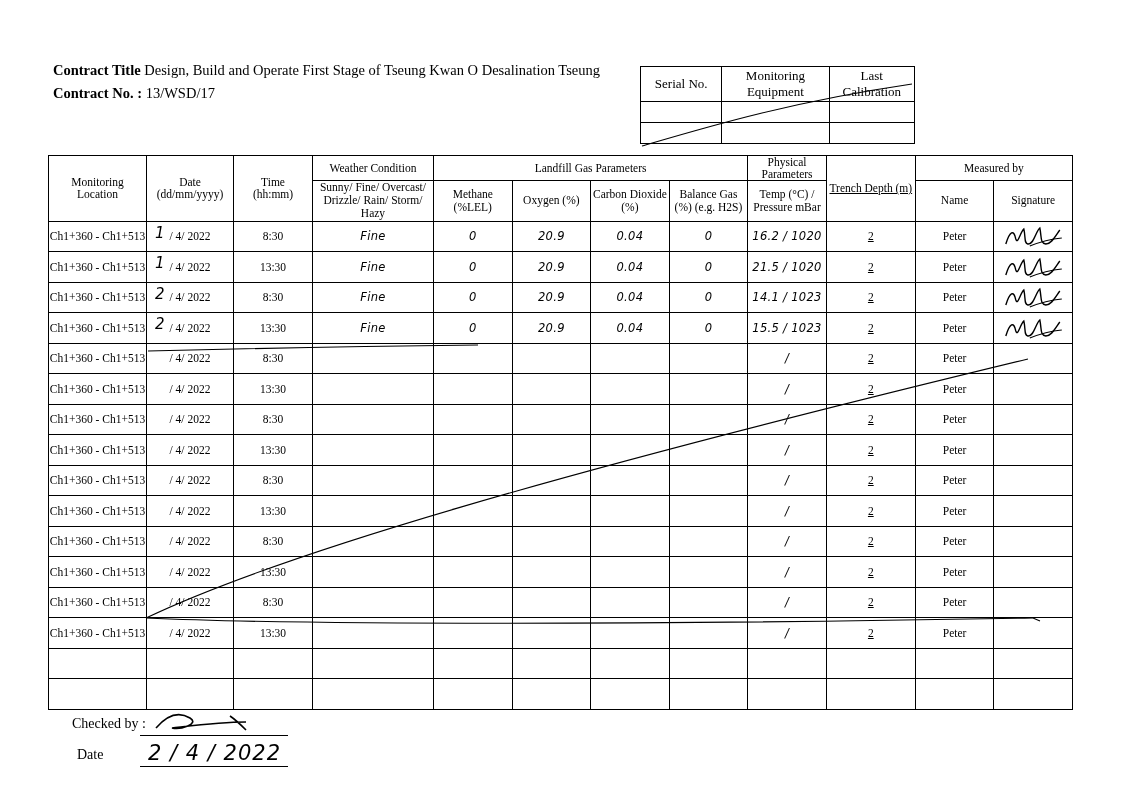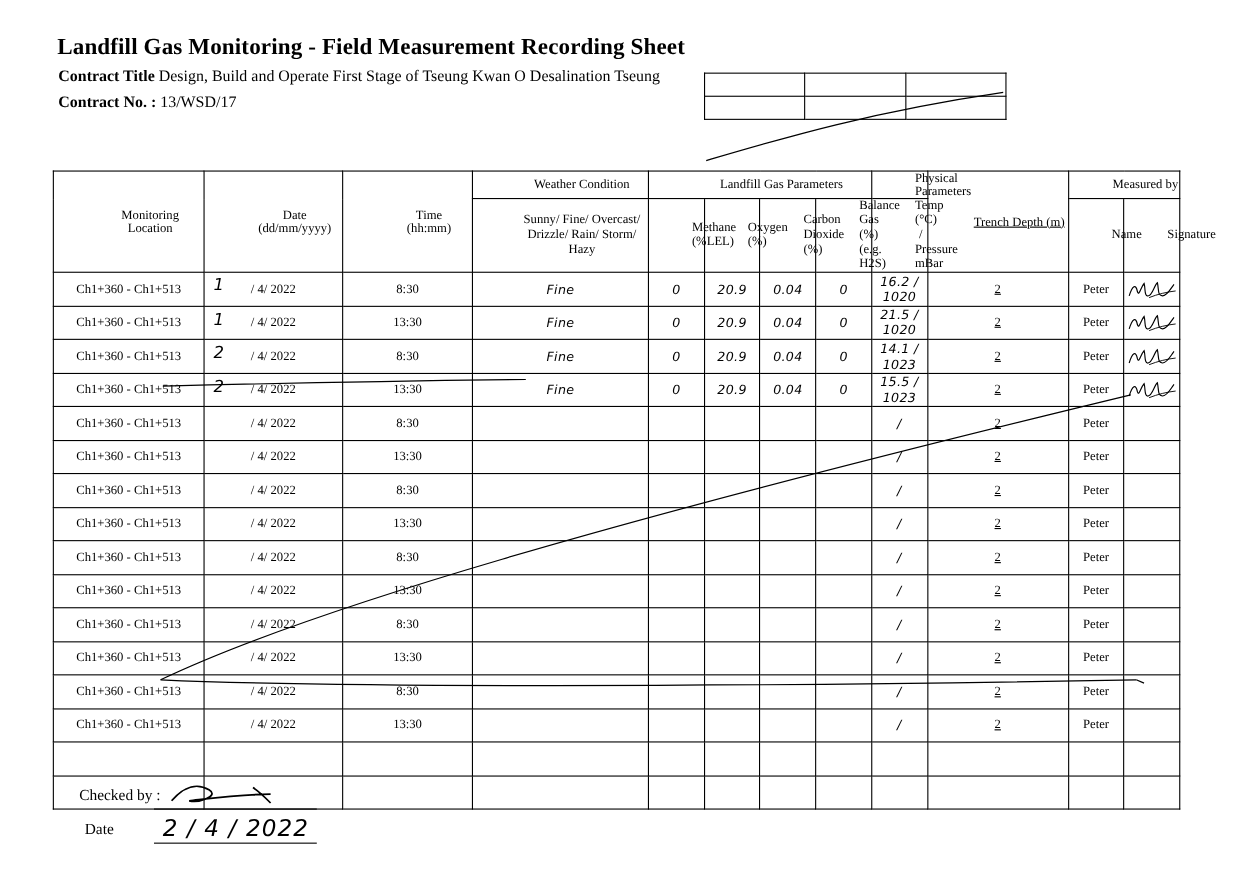--- a/index.html
+++ b/index.html
@@ -90,21 +90,21 @@
     border-collapse: collapse;
     table-layout: fixed;
   }
   .main th, .main td {
     border: 1px solid #000;
     font-size: 11.5px;
     text-align: center;
     vertical-align: middle;
     padding: 0;
   }
-  .main th { font-weight: normal; padding-left: 39px; }
+  .main th { font-weight: normal; }
   .grp-hdr { height: 17px; font-size: 12px; }
   .sub-hdr { height: 38px; font-size: 11px; line-height: 1.15; padding: 0 2px; }
   .main tbody td { height: 29.5px; }
 
   .c-loc { width: 97px; font-size: 11px; }
   .c-date { width: 86px; }
   .c-time { width: 78px; }
   .c-weather { width: 120px; }
   .c-ch4 { width: 79px; }
   .c-o2 { width: 75px; }
@@ -180,34 +180,38 @@
     left: 48px; top: 155px;
     width: 1025px; height: 545px;
     pointer-events: none;
   }
 </style>
 </head>
 <body>
 
 <div class="page">
 
-  <div class="title">Landfill Gas Monitoring - Field Measurement Recording Sheet</div>
 
   <div class="contract-title">
     <span class="lbl">Contract Title</span>
     <span>Design, Build and Operate First Stage of Tseung Kwan O Desalination Tseung</span>
   </div>
 
   <div class="contract-no">
     <span class="lbl">Contract No. :</span>
     <span>13/WSD/17</span>
   </div>
 
   <table class="equip">
     <tbody>
+        <tr class="hdr">
+      <td class="equip-col1">Serial No.</td>
+      <td class="equip-col2">Monitoring Equipment</td>
+      <td class="equip-col3">Last Calibration</td>
+    </tr>
     <tr class="blank">
       <td></td>
       <td></td>
       <td></td>
     </tr>
     <tr class="blank">
       <td></td>
       <td></td>
       <td></td>
     </tr>

